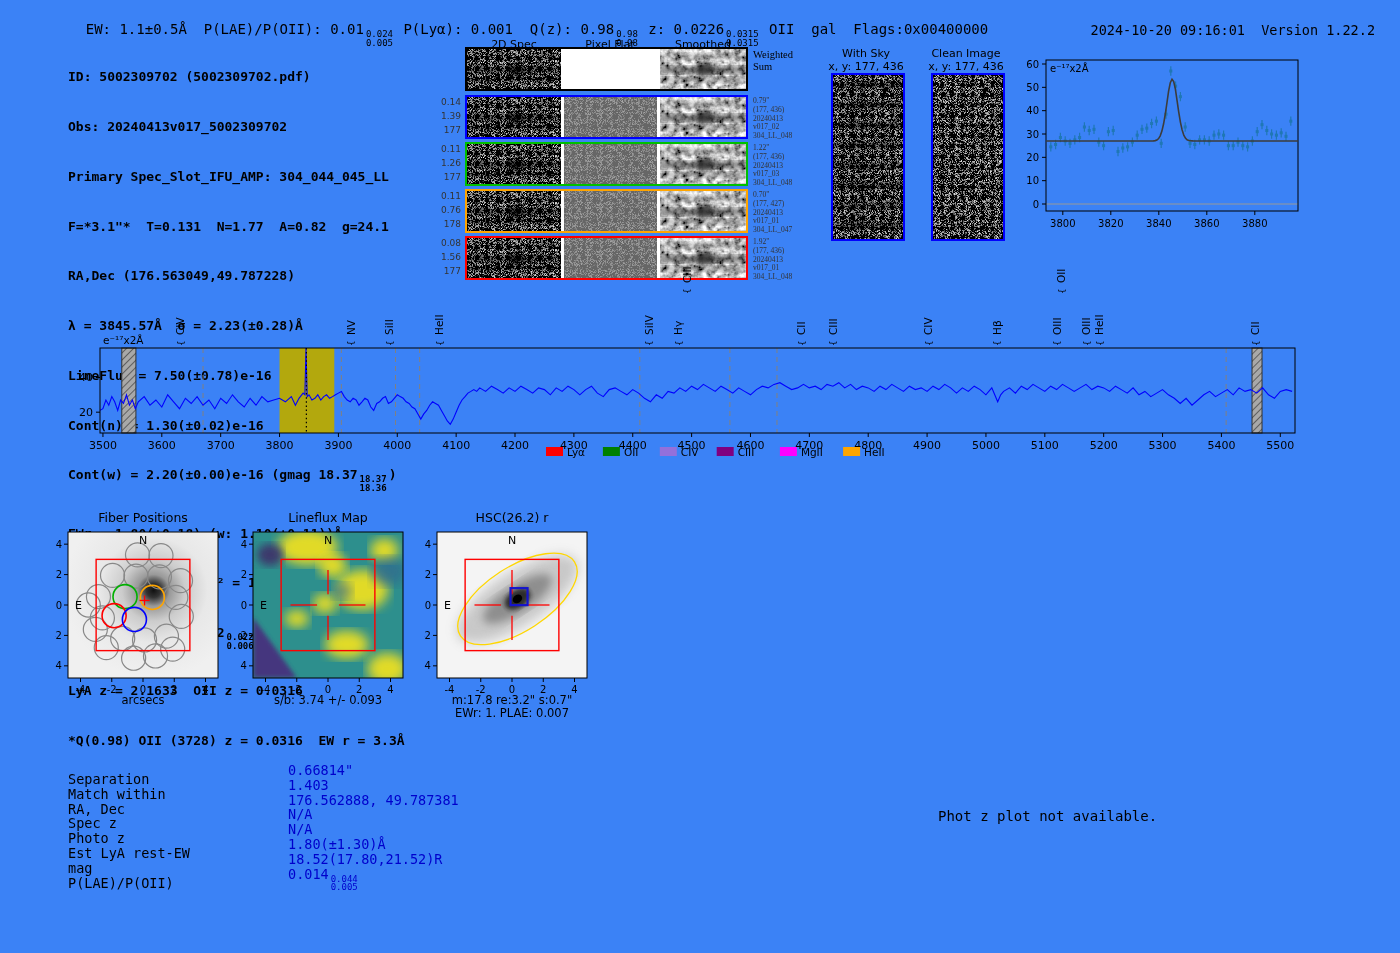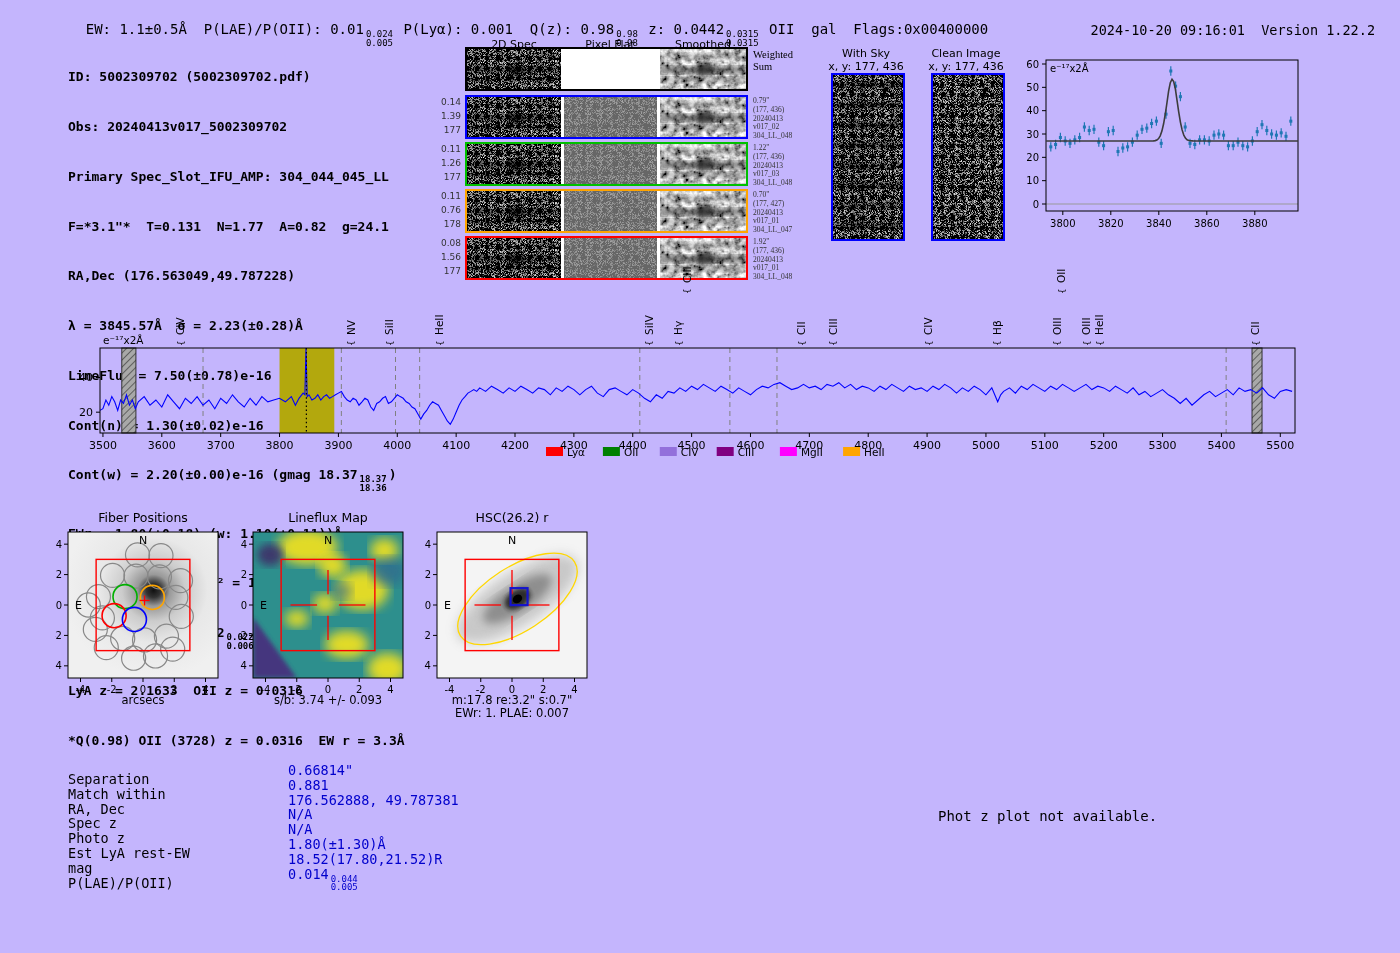--- a/index.html
+++ b/index.html
@@ -1,16 +1,16 @@
 <!DOCTYPE html>
 <html><head>
 <meta charset="utf-8">
 <style>
   html,body{margin:0;padding:0;background:#fff;}
-  #canvas{position:relative;width:1400px;height:953px;background:#c4b5fd;overflow:hidden;}
+  #canvas{position:relative;width:1400px;height:953px;background:#3b82f6;overflow:hidden;}
   .abs{position:absolute;}
   .mono{font-family:"DejaVu Sans Mono",monospace;color:#000;white-space:pre;}
   .sans{font-family:"DejaVu Sans",sans-serif;color:#000;}
   #topbar{left:52px;top:5px;font-size:14px;}
   #topbar-right{left:1058px;top:6px;font-size:13.5px;}
   #infoblock{left:68px;top:36px;font-size:13px;line-height:16.6px;font-weight:bold;}
   .stk{display:inline-flex;flex-direction:column;vertical-align:-3px;margin:0 2px;line-height:8.5px;}
   .stk span{font-size:9px;line-height:8.5px;display:block;white-space:pre;}
   #spec2d{left:448px;top:33px;width:360px;height:250px;}
   .s2row{position:absolute;left:17px;width:279px;display:flex;gap:3px;background:#fff;}
@@ -77,21 +77,21 @@
         <stop offset="60%" stop-color="#e8e8e8"></stop>
           <stop offset="100%" stop-color="#f0f0f0"></stop>
       </radialGradient>
       <clipPath id="clipPanel">
           <rect x="13" y="24" width="150" height="146"></rect>
         </clipPath>
     </defs>
   </svg>
 
   <div class="abs mono" id="topbar">
-    <span>EW: 1.1±0.5Å  P(LAE)/P(OII): 0.01</span><span class="stk"><span>0.024</span><span>0.005</span></span><span> P(Lyα): 0.001  Q(z): 0.98</span><span class="stk"><span>0.98</span><span>0.98</span></span><span> z: 0.0442</span><span class="stk"><span>0.0315</span><span>0.0315</span></span><span> OII  gal  Flags:0x00400000</span>
+    <span>EW: 1.1±0.5Å  P(LAE)/P(OII): 0.01</span><span class="stk"><span>0.024</span><span>0.005</span></span><span> P(Lyα): 0.001  Q(z): 0.98</span><span class="stk"><span>0.98</span><span>0.98</span></span><span> z: 0.0226</span><span class="stk"><span>0.0315</span><span>0.0315</span></span><span> OII  gal  Flags:0x00400000</span>
   </div>
   <div class="abs mono" id="topbar-right">
     <span>2024-10-20 09:16:01</span><span>  </span><span>Version 1.22.2</span>
   </div>
 
   <div class="abs mono" id="infoblock">
     <div>ID: 5002309702 (5002309702.pdf)</div>
     <div>Obs: 20240413v017_5002309702</div>
     <div>Primary Spec_Slot_IFU_AMP: 304_044_045_LL</div>
     <div>F=*3.1"*  T=0.131  N=1.77  A=0.82  g=24.1</div>
@@ -684,17 +684,17 @@
       <line x1="9" y1="36.166666666666664" x2="13" y2="36.166666666666664" stroke="#000"></line>
       <text x="7" y="39.666666666666664" font-size="10" text-anchor="end">4</text>
       <text x="88" y="14" font-size="12.5" text-anchor="middle">HSC(26.2) r</text>
       <text x="88" y="36" font-size="11" fill="#ff0000" text-anchor="middle">N</text>
       <text x="20" y="101" font-size="11" fill="#ff0000">E</text>
       <text x="88" y="196" font-size="11.5" text-anchor="middle">m:17.8  re:3.2"  s:0.7"</text>
       <text x="88" y="209" font-size="11.5" text-anchor="middle">EWr: 1. PLAE: 0.007</text>
     </svg>
 
   <div class="abs mono" id="match-labels"><div>Separation</div><div>Match within</div><div>RA, Dec</div><div>Spec z</div><div>Photo z</div><div>Est LyA rest-EW</div><div>mag</div><div>P(LAE)/P(OII)</div></div>
-  <div class="abs mono" id="match-values"><div>0.66814"</div><div>0.881</div><div>176.562888, 49.787381</div><div>N/A</div><div>N/A</div><div>1.80(±1.30)Å</div><div>18.52(17.80,21.52)R</div><div><span>0.014</span><span class="stk"><span>0.044</span><span>0.005</span></span></div></div>
+  <div class="abs mono" id="match-values"><div>0.66814"</div><div>1.403</div><div>176.562888, 49.787381</div><div>N/A</div><div>N/A</div><div>1.80(±1.30)Å</div><div>18.52(17.80,21.52)R</div><div><span>0.014</span><span class="stk"><span>0.044</span><span>0.005</span></span></div></div>
 
   <div class="abs mono" id="photz">Phot z plot not available.</div>
 
 </div>
 
 </body></html>

